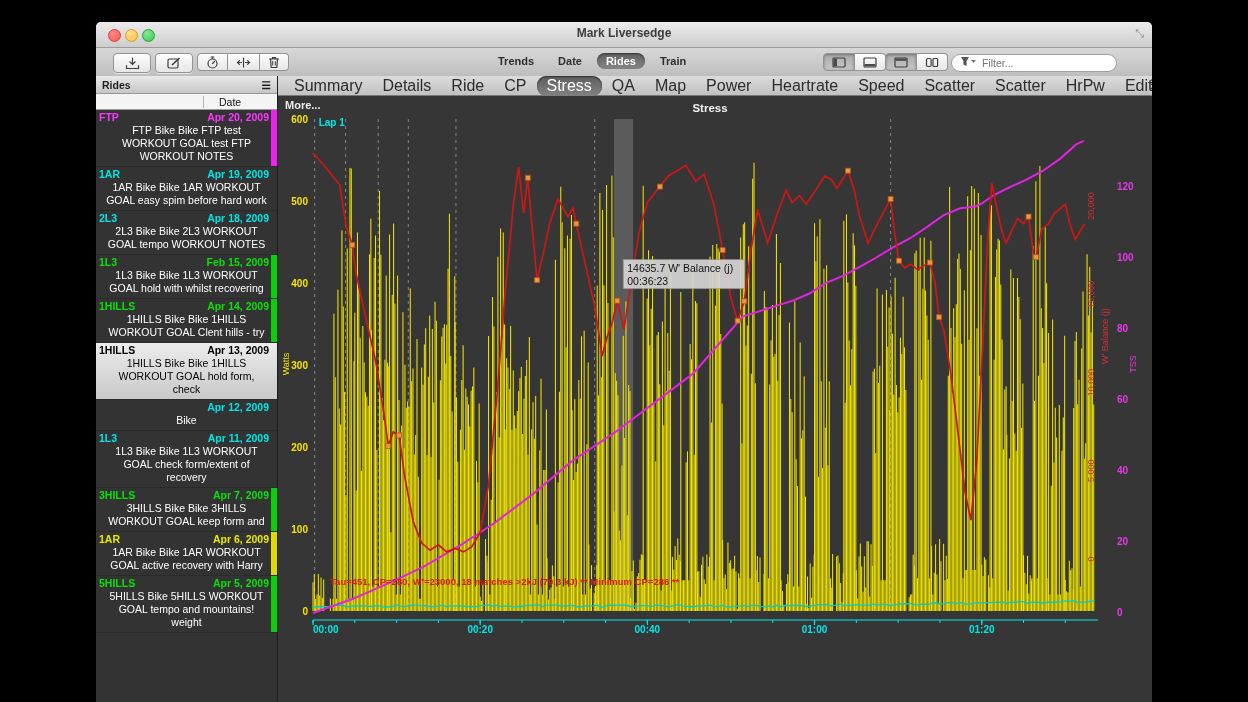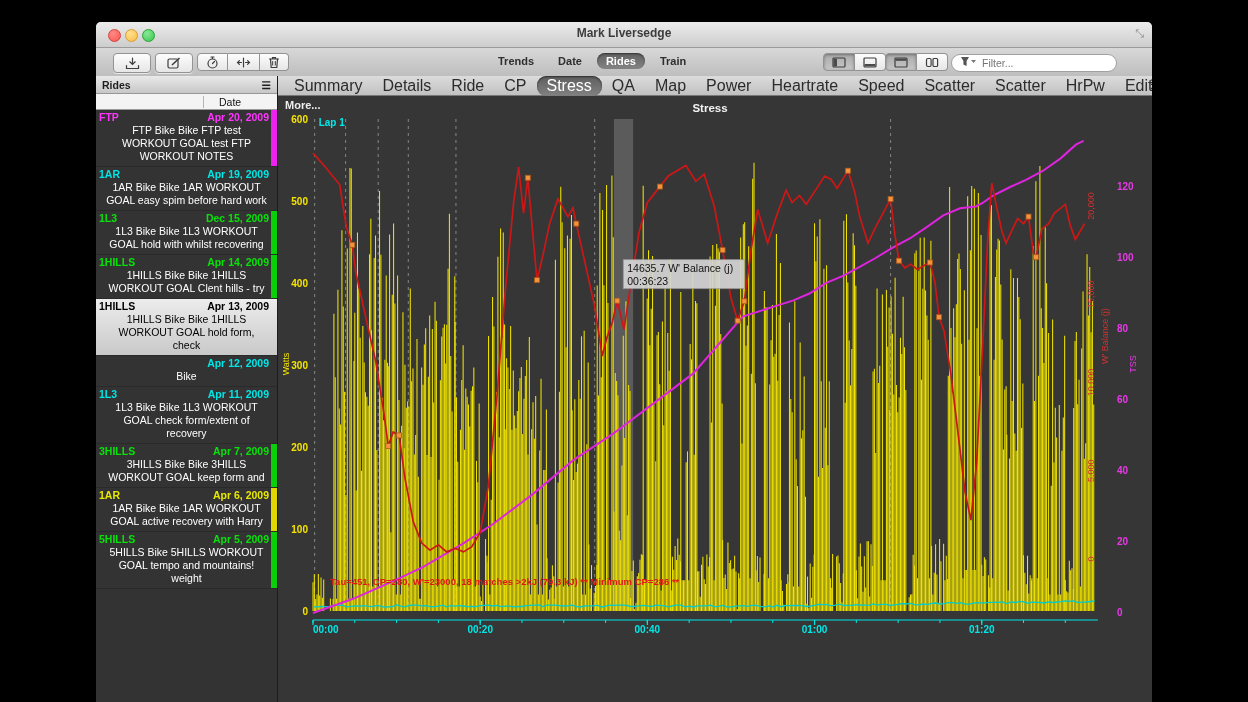--- a/index.html
+++ b/index.html
@@ -191,22 +191,29 @@
           </div>
           <div class="ride-row">
             <div class="ride-head">
               <span style="color:#00e5e5">1AR</span>
               <span style="color:#00e5e5">Apr 19, 2009</span>
             </div>
             <div class="ride-desc">1AR Bike Bike 1AR WORKOUT GOAL easy spim before hard work</div>
           </div>
           <div class="ride-row">
             <div class="ride-head">
+              <span style="color:#00e5e5">2L3</span>
+              <span style="color:#00e5e5">Apr 18, 2009</span>
+            </div>
+            <div class="ride-desc">2L3 Bike Bike 2L3 WORKOUT GOAL tempo WORKOUT NOTES</div>
+          </div>
+          <div class="ride-row">
+            <div class="ride-head">
               <span style="color:#0ae00a">1L3</span>
-              <span style="color:#0ae00a">Dec 15, 2009</span>
+              <span style="color:#0ae00a">Feb 15, 2009</span>
             </div>
             <div class="ride-desc">1L3 Bike Bike 1L3 WORKOUT GOAL hold with whilst recovering</div>
             <div class="ride-bar" style="background:#0ad00a"></div>
           </div>
           <div class="ride-row">
             <div class="ride-head">
               <span style="color:#0ae00a">1HILLS</span>
               <span style="color:#0ae00a">Apr 14, 2009</span>
             </div>
             <div class="ride-desc">1HILLS Bike Bike 1HILLS WORKOUT GOAL Clent hills - try</div>

